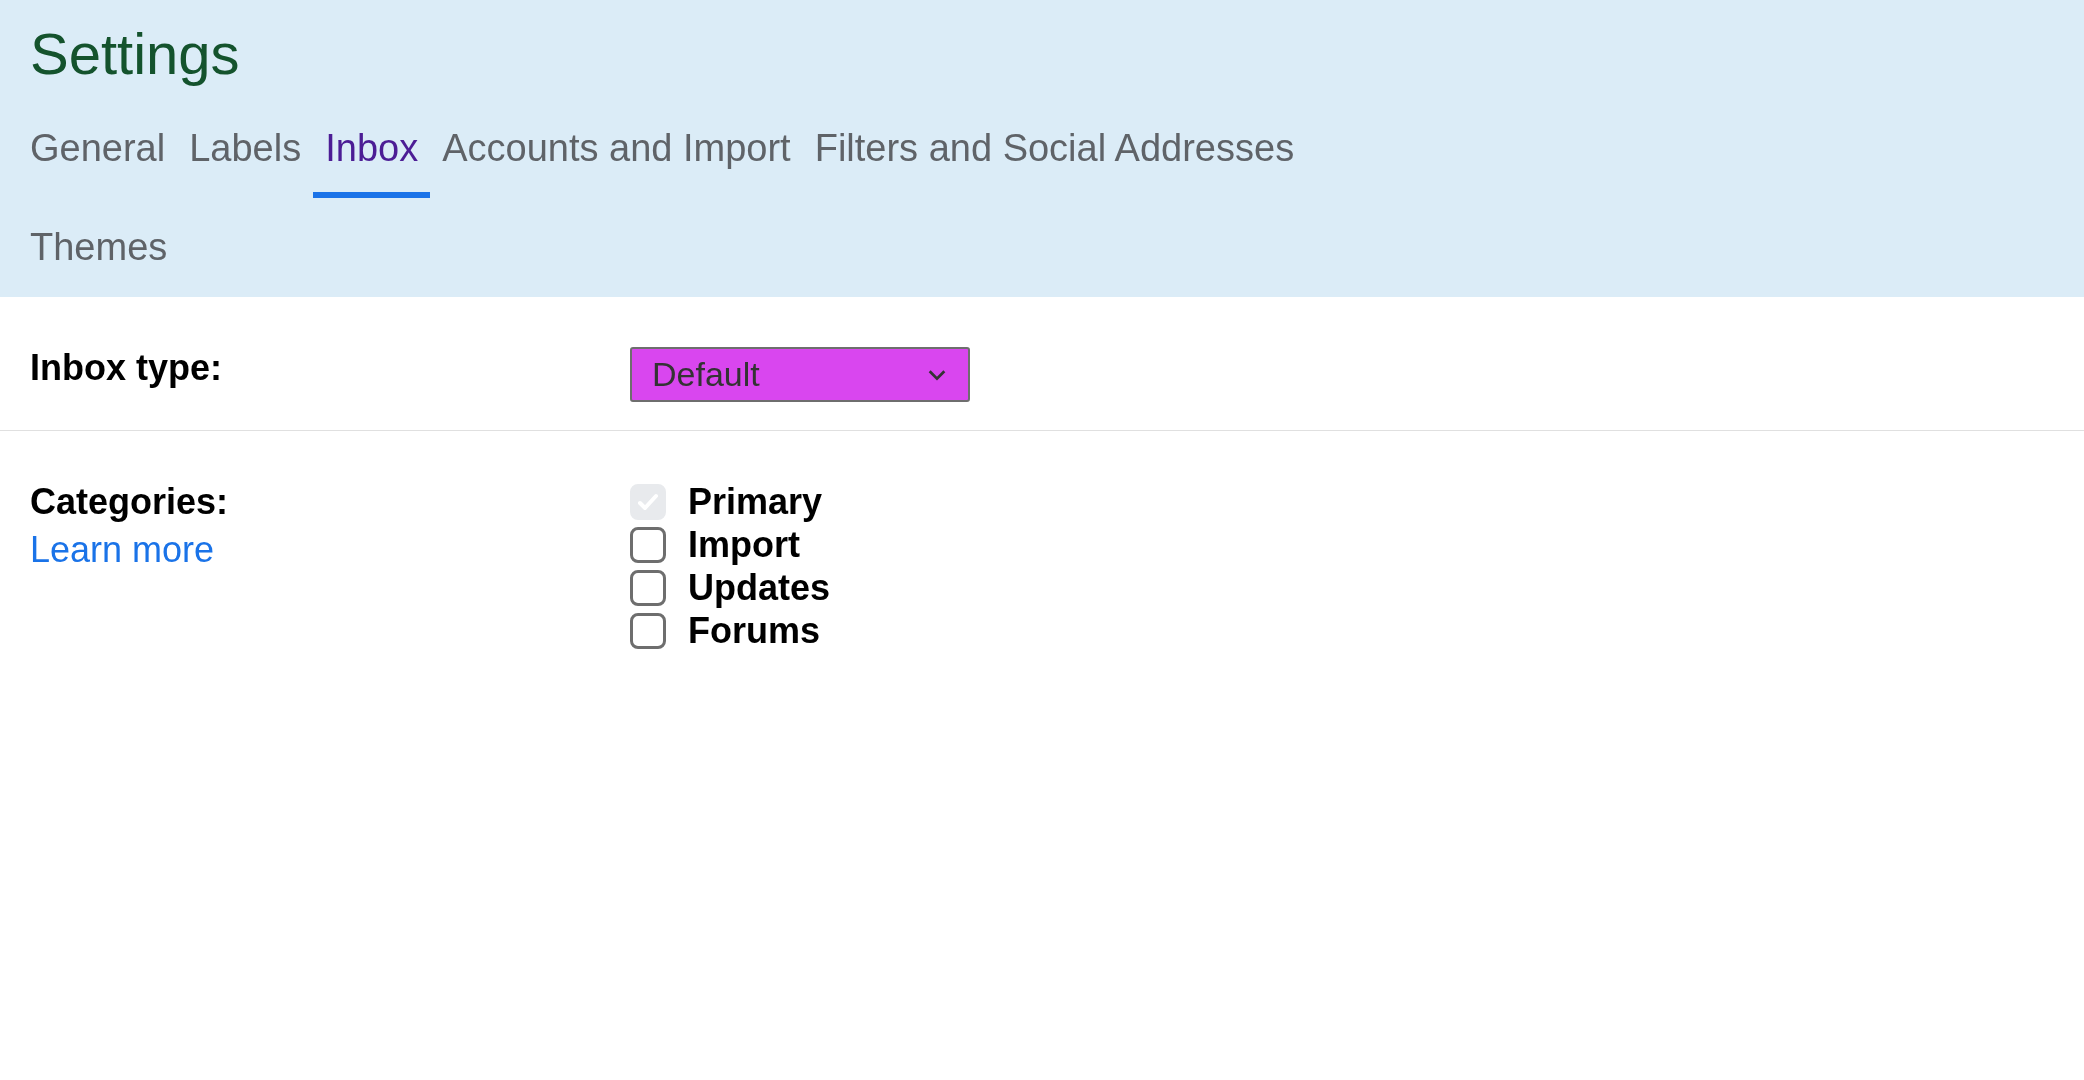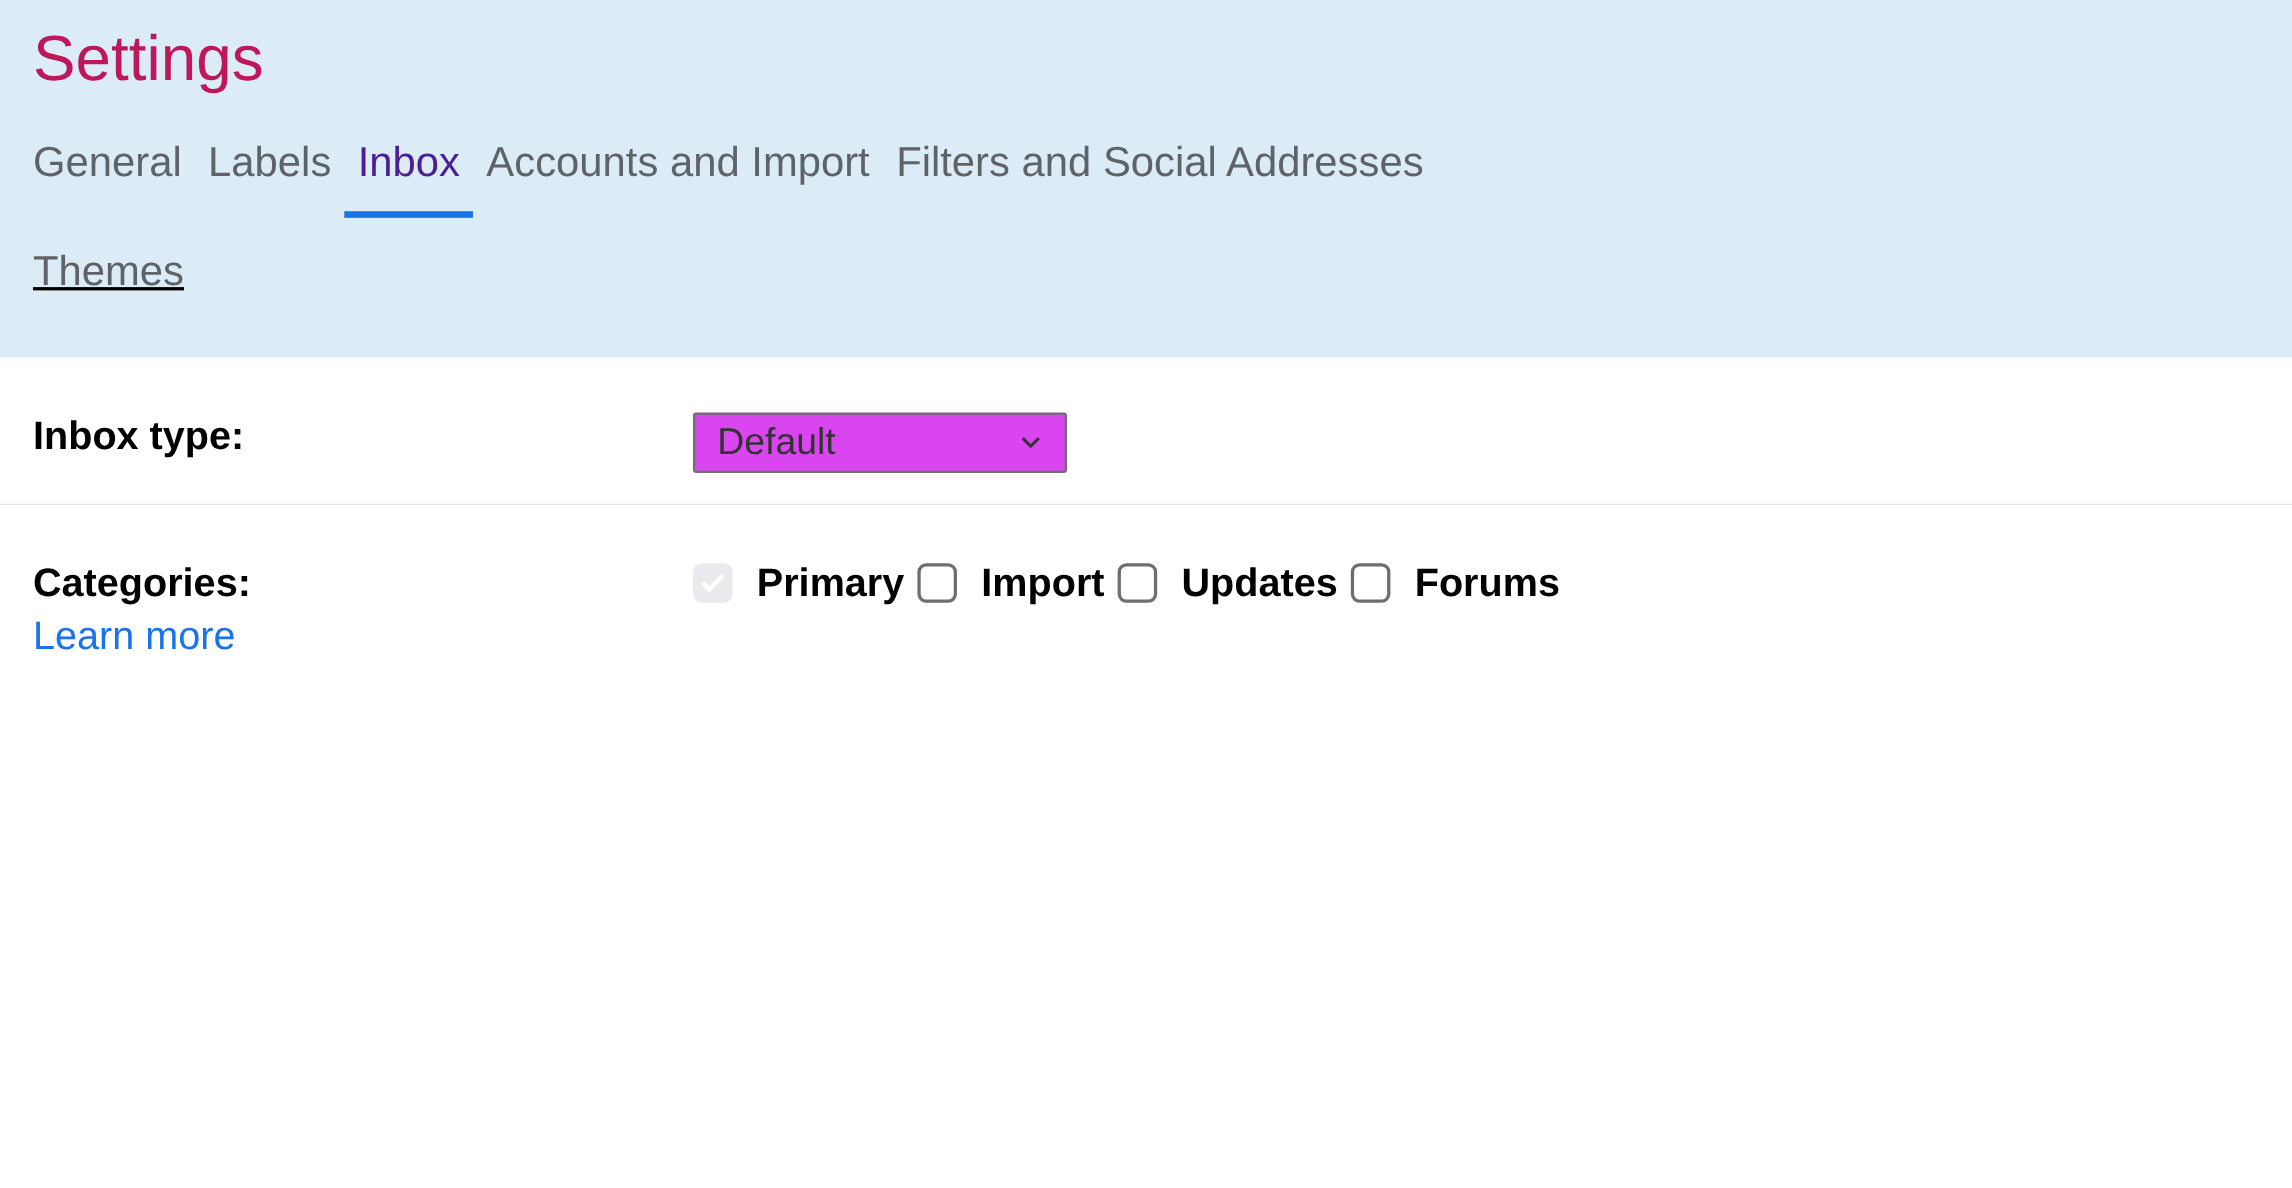--- a/index.html
+++ b/index.html
@@ -12,21 +12,21 @@
       background: #ffffff;
       width: 2084px;
     }
     .header-area {
       background: #dbecf7;
       padding: 20px 30px 0 30px;
     }
     .page-title {
       font-size: 58px;
       font-weight: 400;
-      color: #be185d;
+      color: #14532d;
       padding-bottom: 40px;
     }
     .tabs-row {
       display: flex;
       flex-wrap: wrap;
       gap: 24px;
       padding-bottom: 0;
     }
     .tab {
       font-size: 38px;
@@ -44,22 +44,20 @@
       position: absolute;
       left: -12px;
       right: -12px;
       bottom: 0;
       height: 6px;
       background: #1a73e8;
     }
     .tabs-row-2 {
       display: flex;
       padding-top: 28px;
-      padding-bottom: 28px;
-      text-decoration: underline;
     }
     .content {
       padding: 0;
     }
     .section {
       padding: 28px 30px;
       border-bottom: 1px solid #e0e0e0;
     }
     .section-row {
       display: flex;
@@ -92,22 +90,22 @@
     .learn-more {
       display: block;
       color: #1a73e8;
       font-size: 36px;
       font-weight: 400;
       margin-top: 6px;
       cursor: pointer;
     }
     .category-list {
       display: flex;
-      flex-direction: row;
-      gap: 12px;
+      flex-direction: column;
+      gap: 1px;
     }
     .category-item {
       display: flex;
       align-items: center;
       gap: 22px;
     }
     .checkbox {
       width: 36px;
       height: 36px;
       border: 3px solid #6e6e6e;

